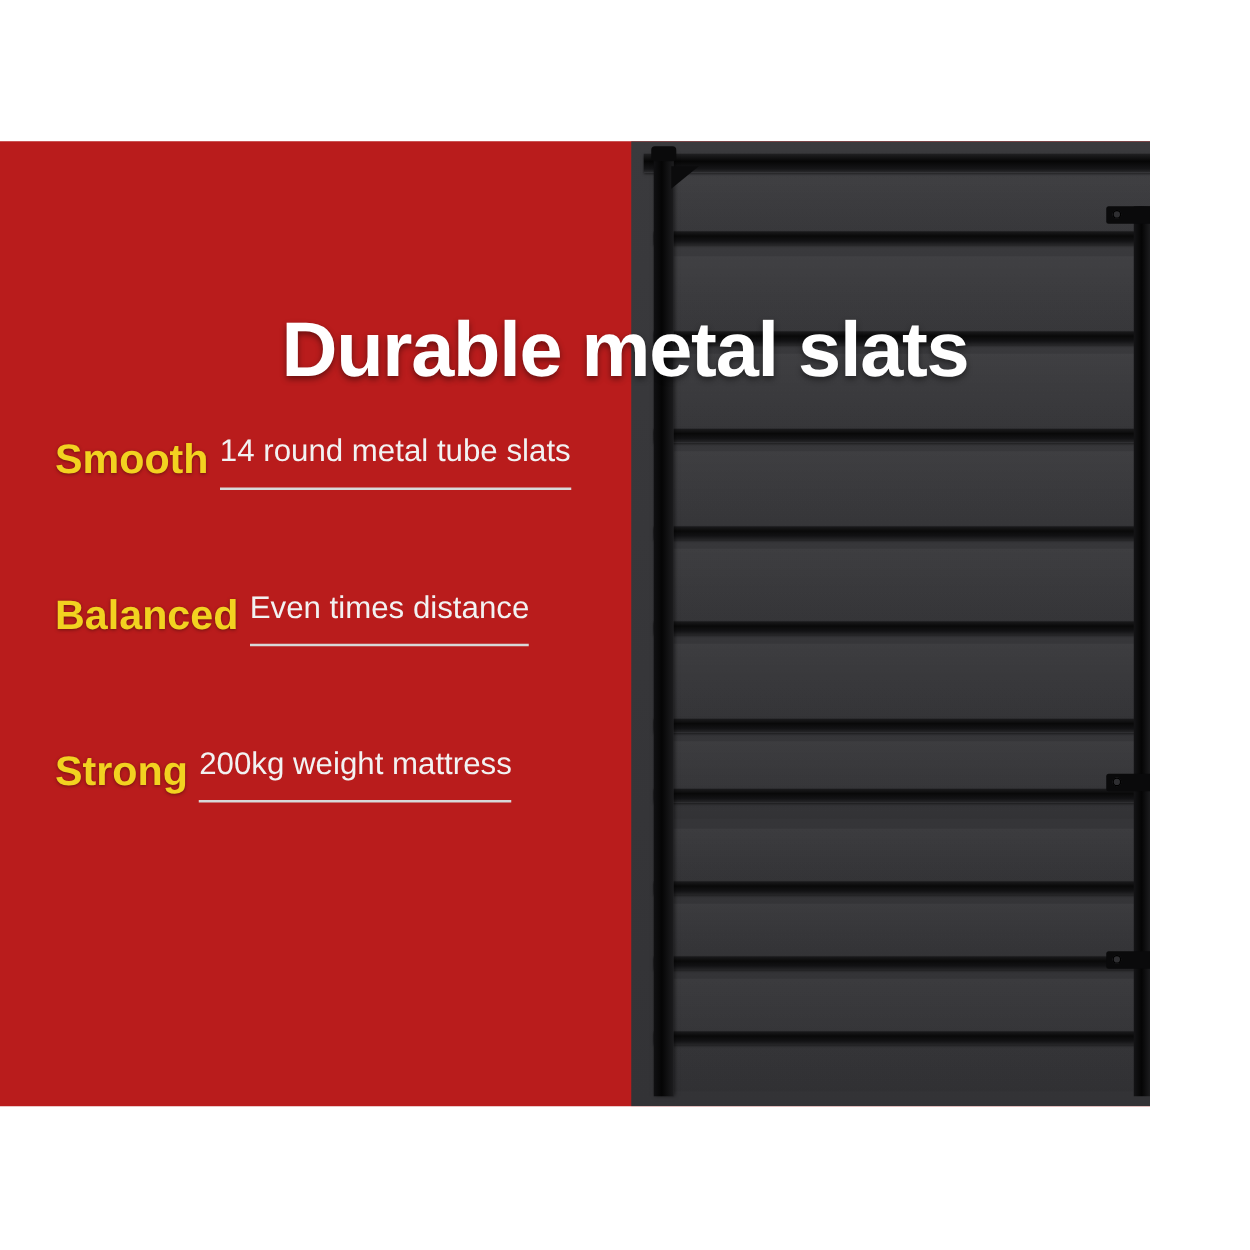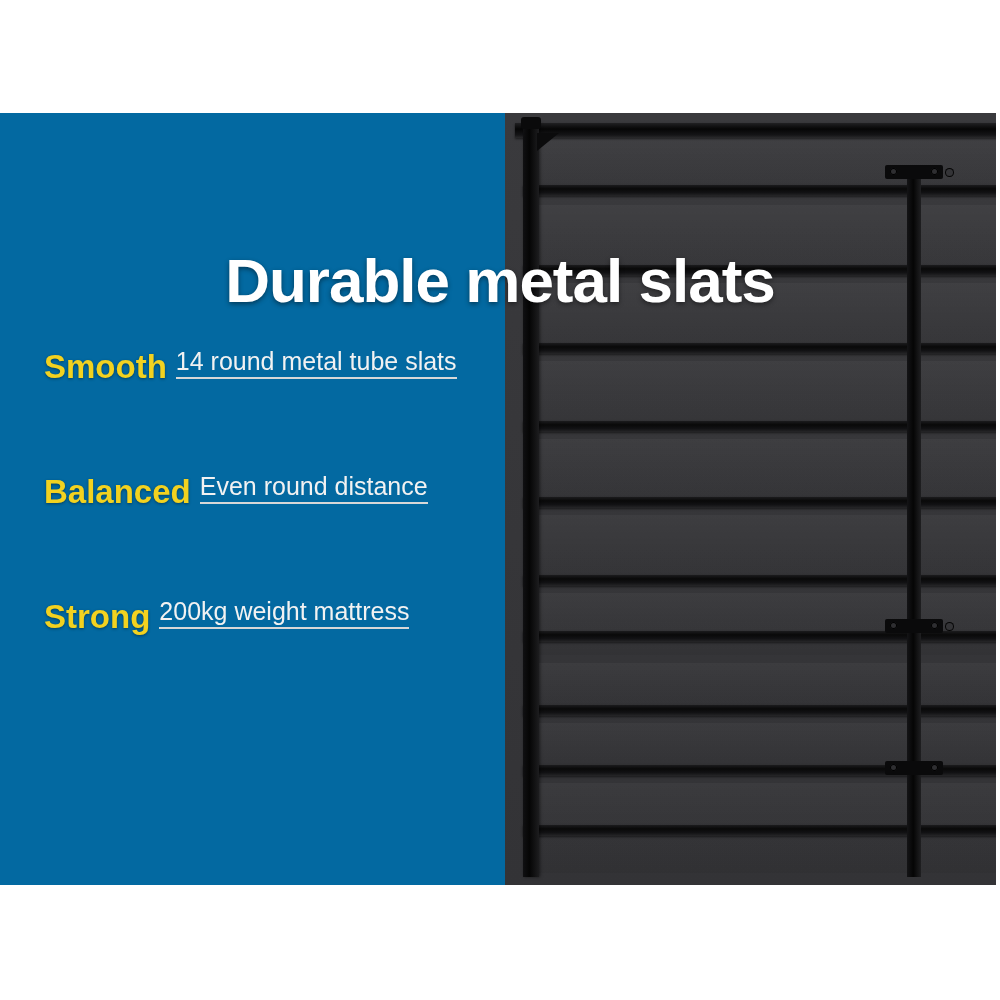--- a/index.html
+++ b/index.html
@@ -14,23 +14,23 @@
     background: #ffffff;
     overflow: hidden;
     font-family: "Liberation Sans", sans-serif;
   }
 
   
   #panel {
     position: absolute;
     left: 0;
     top: 113px;
-    width: 996px;
+    width: 920px;
     height: 772px;
-    background: #0369a1;
+    background: #b91c1c;
     overflow: hidden;
   }
 
   
   #product-photo {
     position: absolute;
     left: 505px;
     top: 0px;
     width: 495px;
     height: 772px;
@@ -162,21 +162,21 @@
     white-space: nowrap;
     text-shadow: 0 1px 3px rgba(0,0,0,0.4);
   }
   .feature-desc {
     margin-left: 9px;
     color: #f2f2f2;
     font-size: 25px;
     font-weight: 400;
     white-space: nowrap;
     border-bottom: 2px solid #d8d8d8;
-    padding-bottom: 3px;
+    padding-bottom: 16px;
     line-height: 1.05;
   }
 </style>
 </head>
 <body>
 
 <div id="stage">
 
   <div id="panel">
 
@@ -221,21 +221,21 @@
 
     <div id="features">
 
       <div class="feature-row">
         <span class="feature-label">Smooth</span>
         <span class="feature-desc">14 round metal tube slats</span>
       </div>
 
       <div class="feature-row">
         <span class="feature-label">Balanced</span>
-        <span class="feature-desc">Even round distance</span>
+        <span class="feature-desc">Even times distance</span>
       </div>
 
       <div class="feature-row">
         <span class="feature-label">Strong</span>
         <span class="feature-desc">200kg weight mattress</span>
       </div>
 
 
     </div>
 

